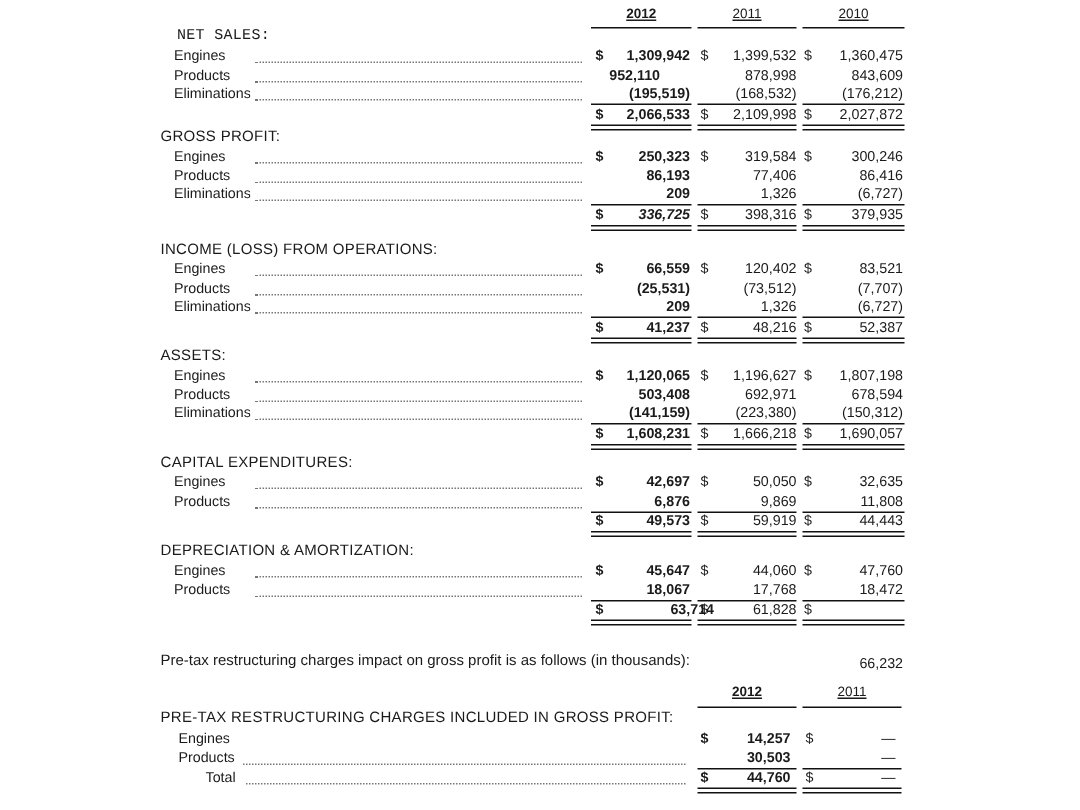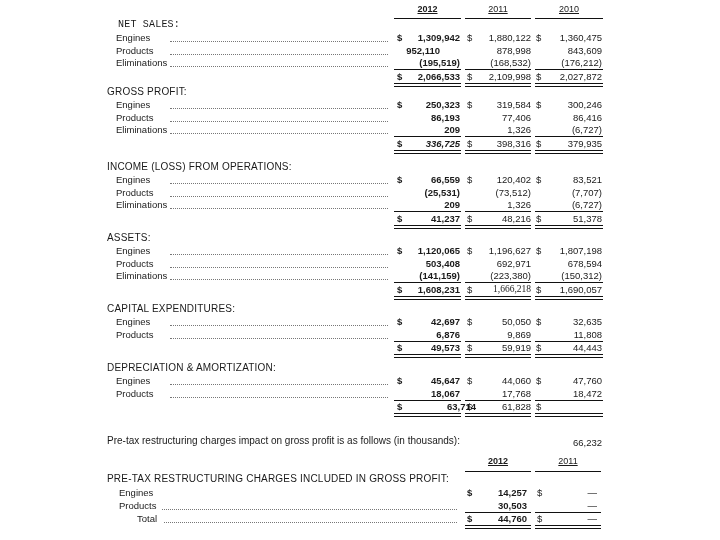--- a/index.html
+++ b/index.html
@@ -27,21 +27,21 @@
     <div class="abs hdr" style="left: 465px; width: 66px; top: 4px;">2011</div>
     <div class="rule" style="left: 465px; width: 66px; top: 18px;"></div>
     <div class="abs hdr" style="left: 535px; width: 68px; top: 4px;">2010</div>
     <div class="rule" style="left: 535px; width: 68px; top: 18px;"></div>
     <div class="abs sec" style="left: 118px; top: 19px; font-family: Liberation Mono, monospace;">NET SALES:</div>
     <div class="abs lbl" style="left: 116px; top: 32px;">Engines</div>
     <div class="dots" style="left: 170px; width: 218px; top: 41px;"></div>
     <div class="abs dollar" style="left: 397px; top: 32px; font-weight: bold;">$</div>
     <div class="abs num b" style="left: 400px; top: 32px;">1,309,942</div>
     <div class="abs dollar" style="left: 467px; top: 32px; font-weight: normal;">$</div>
-    <div class="abs num" style="left: 471px; top: 32px;">1,880,122</div>
+    <div class="abs num" style="left: 471px; top: 32px;">1,399,532</div>
     <div class="abs dollar" style="left: 536px; top: 32px; font-weight: normal;">$</div>
     <div class="abs num" style="left: 542px; top: 32px;">1,360,475</div>
     <div class="abs lbl" style="left: 116px; top: 44.5px;">Products</div>
     <div class="dots" style="left: 170px; width: 218px; top: 53.5px;"></div>
     <div class="abs num b" style="left: 380px; top: 44.5px;">952,110</div>
     <div class="abs num" style="left: 471px; top: 44.5px;">878,998</div>
     <div class="abs num" style="left: 542px; top: 44.5px;">843,609</div>
     <div class="abs lbl" style="left: 116px; top: 57px;">Eliminations</div>
     <div class="dots" style="left: 170px; width: 218px; top: 66px;"></div>
     <div class="abs num b" style="left: 400px; top: 57px;">(195,519)</div>
@@ -112,21 +112,21 @@
     <div class="rule" style="left: 394px; width: 67px; top: 211px;"></div>
     <div class="rule" style="left: 465px; width: 66px; top: 211px;"></div>
     <div class="rule" style="left: 535px; width: 68px; top: 211px;"></div>
     <div class="abs dollar" style="left: 397px; top: 212.5px; font-weight: bold;">$</div>
     <div class="abs num b" style="left: 400px; top: 212.5px;">41,237</div>
     <div class="dbl" style="left: 394px; width: 67px; top: 224.5px;"></div>
     <div class="abs dollar" style="left: 467px; top: 212.5px; font-weight: normal;">$</div>
     <div class="abs num" style="left: 471px; top: 212.5px;">48,216</div>
     <div class="dbl" style="left: 465px; width: 66px; top: 224.5px;"></div>
     <div class="abs dollar" style="left: 536px; top: 212.5px; font-weight: normal;">$</div>
-    <div class="abs num" style="left: 542px; top: 212.5px;">51,378</div>
+    <div class="abs num" style="left: 542px; top: 212.5px;">52,387</div>
     <div class="dbl" style="left: 535px; width: 68px; top: 224.5px;"></div>
     <div class="abs sec" style="left: 107px; top: 232px;">ASSETS:</div>
     <div class="abs lbl" style="left: 116px; top: 245px;">Engines</div>
     <div class="dots" style="left: 170px; width: 218px; top: 254px;"></div>
     <div class="abs dollar" style="left: 397px; top: 245px; font-weight: bold;">$</div>
     <div class="abs num b" style="left: 400px; top: 245px;">1,120,065</div>
     <div class="abs dollar" style="left: 467px; top: 245px; font-weight: normal;">$</div>
     <div class="abs num" style="left: 471px; top: 245px;">1,196,627</div>
     <div class="abs dollar" style="left: 536px; top: 245px; font-weight: normal;">$</div>
     <div class="abs num" style="left: 542px; top: 245px;">1,807,198</div>
@@ -140,21 +140,21 @@
     <div class="abs num b" style="left: 400px; top: 270px;">(141,159)</div>
     <div class="abs num" style="left: 471px; top: 270px;">(223,380)</div>
     <div class="abs num" style="left: 542px; top: 270px;">(150,312)</div>
     <div class="rule" style="left: 394px; width: 67px; top: 282px;"></div>
     <div class="rule" style="left: 465px; width: 66px; top: 282px;"></div>
     <div class="rule" style="left: 535px; width: 68px; top: 282px;"></div>
     <div class="abs dollar" style="left: 397px; top: 283.5px; font-weight: bold;">$</div>
     <div class="abs num b" style="left: 400px; top: 283.5px;">1,608,231</div>
     <div class="dbl" style="left: 394px; width: 67px; top: 295.5px;"></div>
     <div class="abs dollar" style="left: 467px; top: 283.5px; font-weight: normal;">$</div>
-    <div class="abs num" style="left: 471px; top: 283.5px; font-family: Liberation Serif, serif;">1,666,218</div>
+    <div class="abs num" style="left: 471px; top: 283.5px;">1,666,218</div>
     <div class="dbl" style="left: 465px; width: 66px; top: 295.5px;"></div>
     <div class="abs dollar" style="left: 536px; top: 283.5px; font-weight: normal;">$</div>
     <div class="abs num" style="left: 542px; top: 283.5px;">1,690,057</div>
     <div class="dbl" style="left: 535px; width: 68px; top: 295.5px;"></div>
     <div class="abs sec" style="left: 107px; top: 303px;">CAPITAL EXPENDITURES:</div>
     <div class="abs lbl" style="left: 116px; top: 316px;">Engines</div>
     <div class="dots" style="left: 170px; width: 218px; top: 325px;"></div>
     <div class="abs dollar" style="left: 397px; top: 316px; font-weight: bold;">$</div>
     <div class="abs num b" style="left: 400px; top: 316px;">42,697</div>
     <div class="abs dollar" style="left: 467px; top: 316px; font-weight: normal;">$</div>

